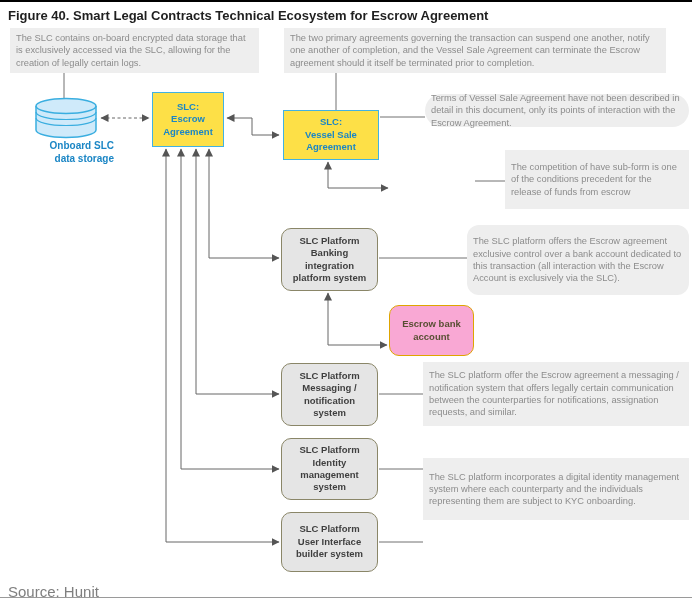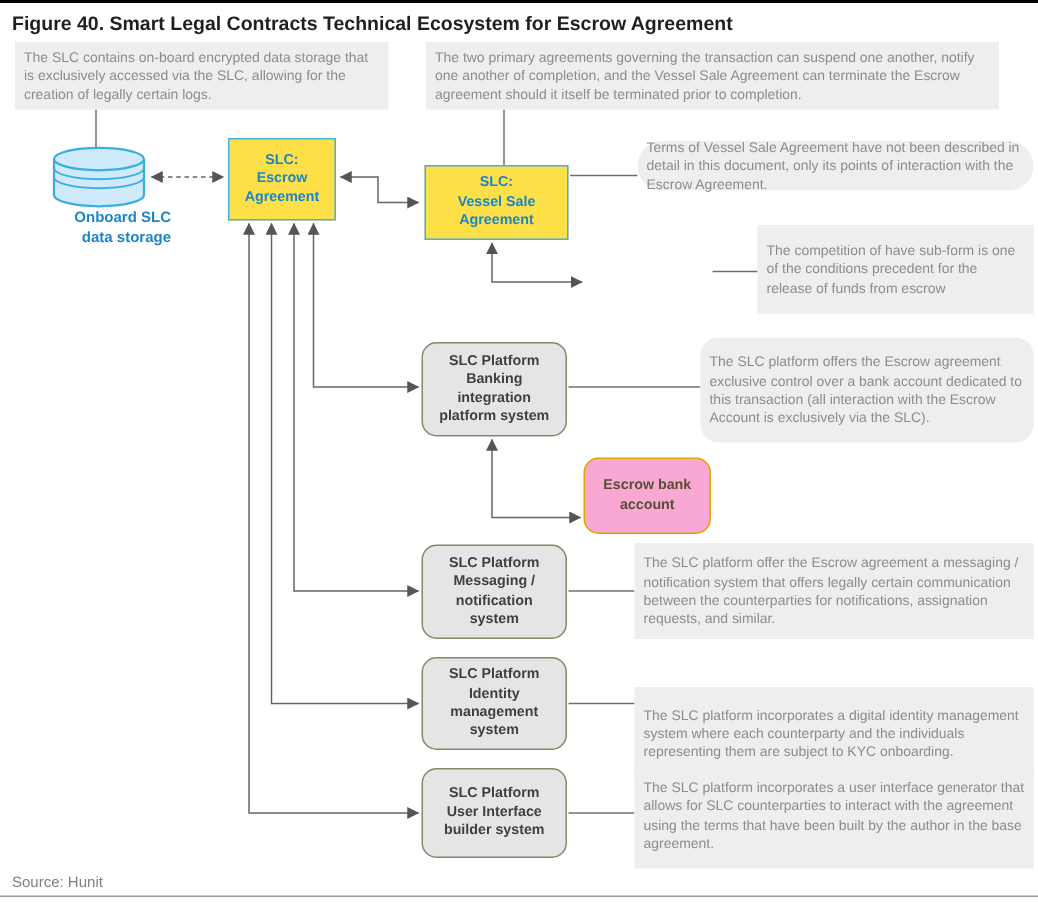--- a/index.html
+++ b/index.html
@@ -25,21 +25,21 @@
   }
   .blue{background:#fde047;border:1.6px solid #41b2e3;color:#1b86c5;border-radius:0;}
   .tan{background:#e5e5e5;border:1.5px solid #8a8668;color:#3f3f3f;border-radius:10px;}
   .orange{background:#f9a8d4;border:1.5px solid #dea500;color:#584f33;border-radius:10px;}
   .storage-label{
     position:absolute;left:18px;top:139px;width:96px;text-align:right;
     font-weight:bold;font-size:10px;line-height:1.3;color:#1b86c5;white-space:pre-line;
   }
   .wires{position:absolute;left:0;top:0;}
   .source{
-    position:absolute;left:8px;top:583px;font-size:10px;color:#7f7f7f;
+    position:absolute;left:8px;top:583px;font-size:15px;color:#7f7f7f;
   }
   .bottomline{position:absolute;left:0;top:597px;width:692px;height:1px;background:#9a9a9a;}
 </style>
 </head>
 <body>
 
 <div class="canvas">
   <div class="topbar"></div>
   <div class="title">Figure 40. Smart Legal Contracts Technical Ecosystem for Escrow Agreement</div>
 
@@ -80,21 +80,20 @@
     </g>
   </svg>
 
   <div class="note" style="left:10px;top:28px;width:249px;height:45px;">The SLC contains on-board encrypted data storage that is exclusively accessed via the SLC, allowing for the creation of legally certain logs.</div>
   <div class="note" style="left:284px;top:28px;width:382px;height:45px;">The two primary agreements governing the transaction can suspend one another, notify one another of completion, and the Vessel Sale Agreement can terminate the Escrow agreement should it itself be terminated prior to completion.</div>
   <div class="note" style="left:425px;top:94px;width:264px;height:33px;border-radius:22px;">Terms of Vessel Sale Agreement have not been described in detail in this document, only its points of interaction with the Escrow Agreement.</div>
   <div class="note" style="left:505px;top:150px;width:184px;height:59px;">The competition of have sub-form is one of the conditions precedent for the release of funds from escrow</div>
   <div class="note" style="left:467px;top:225px;width:222px;height:70px;border-radius:12px;">The SLC platform offers the Escrow agreement exclusive control over a bank account dedicated to this transaction (all interaction with the Escrow Account is exclusively via the SLC).</div>
   <div class="note" style="left:423px;top:362px;width:266px;height:64px;">The SLC platform offer the Escrow agreement a messaging / notification system that offers legally certain communication between the counterparties for notifications, assignation requests, and similar.</div>
   <div class="note" style="left:423px;top:458px;width:266px;height:62px;">The SLC platform incorporates a digital identity management system where each counterparty and the individuals representing them are subject to KYC onboarding.</div>
-  <div class="note" style="left:423px;top:508px;width:266px;height:71px;">The SLC platform incorporates a user interface generator that allows for SLC counterparties to interact with the agreement using the terms that have been built by the author in the base agreement.</div>
 
   <div class="node blue" style="left:152px;top:92px;width:72px;height:55px;">SLC:
 Escrow
 Agreement</div>
   <div class="node blue" style="left:283px;top:110px;width:96px;height:50px;">SLC:
 Vessel Sale
 Agreement</div>
   <div class="node tan" style="left:281px;top:228px;width:97px;height:63px;">SLC Platform
 Banking
 integration

